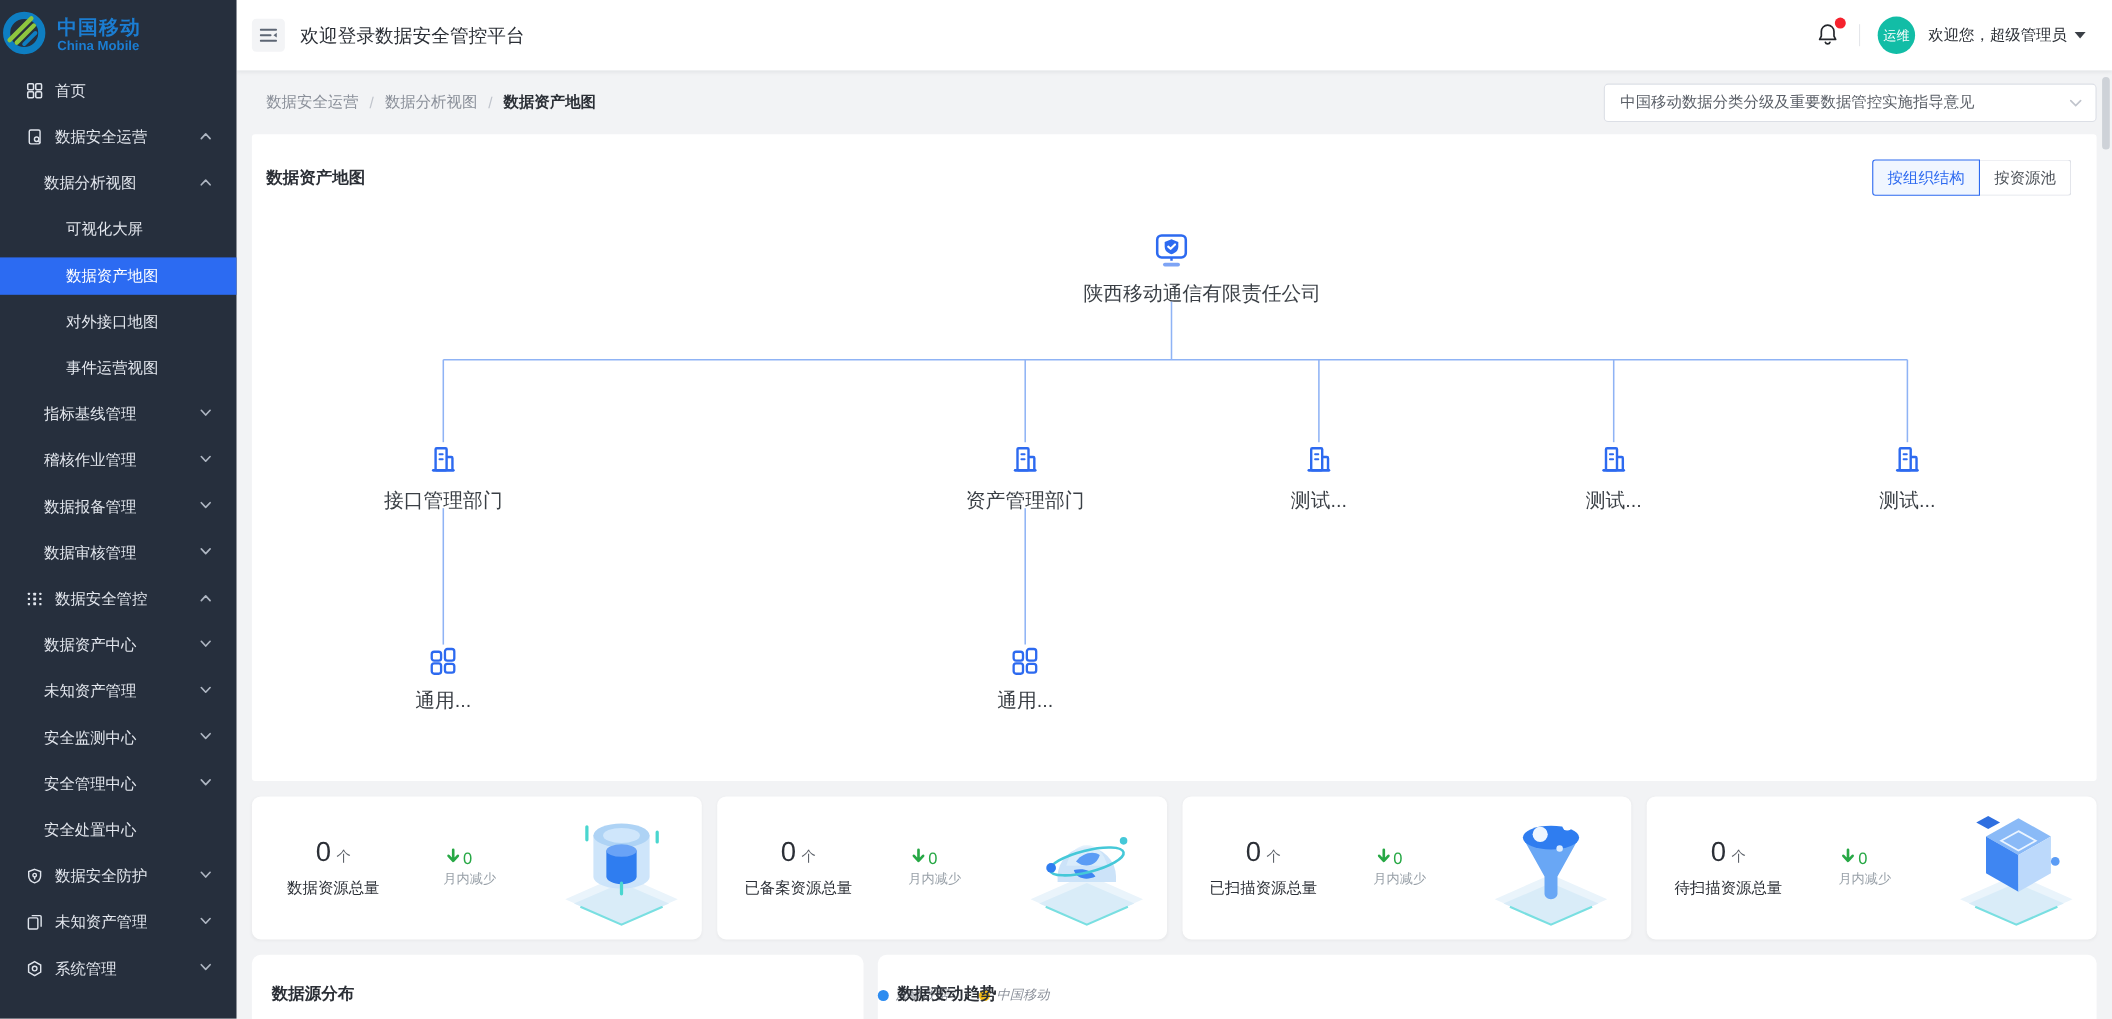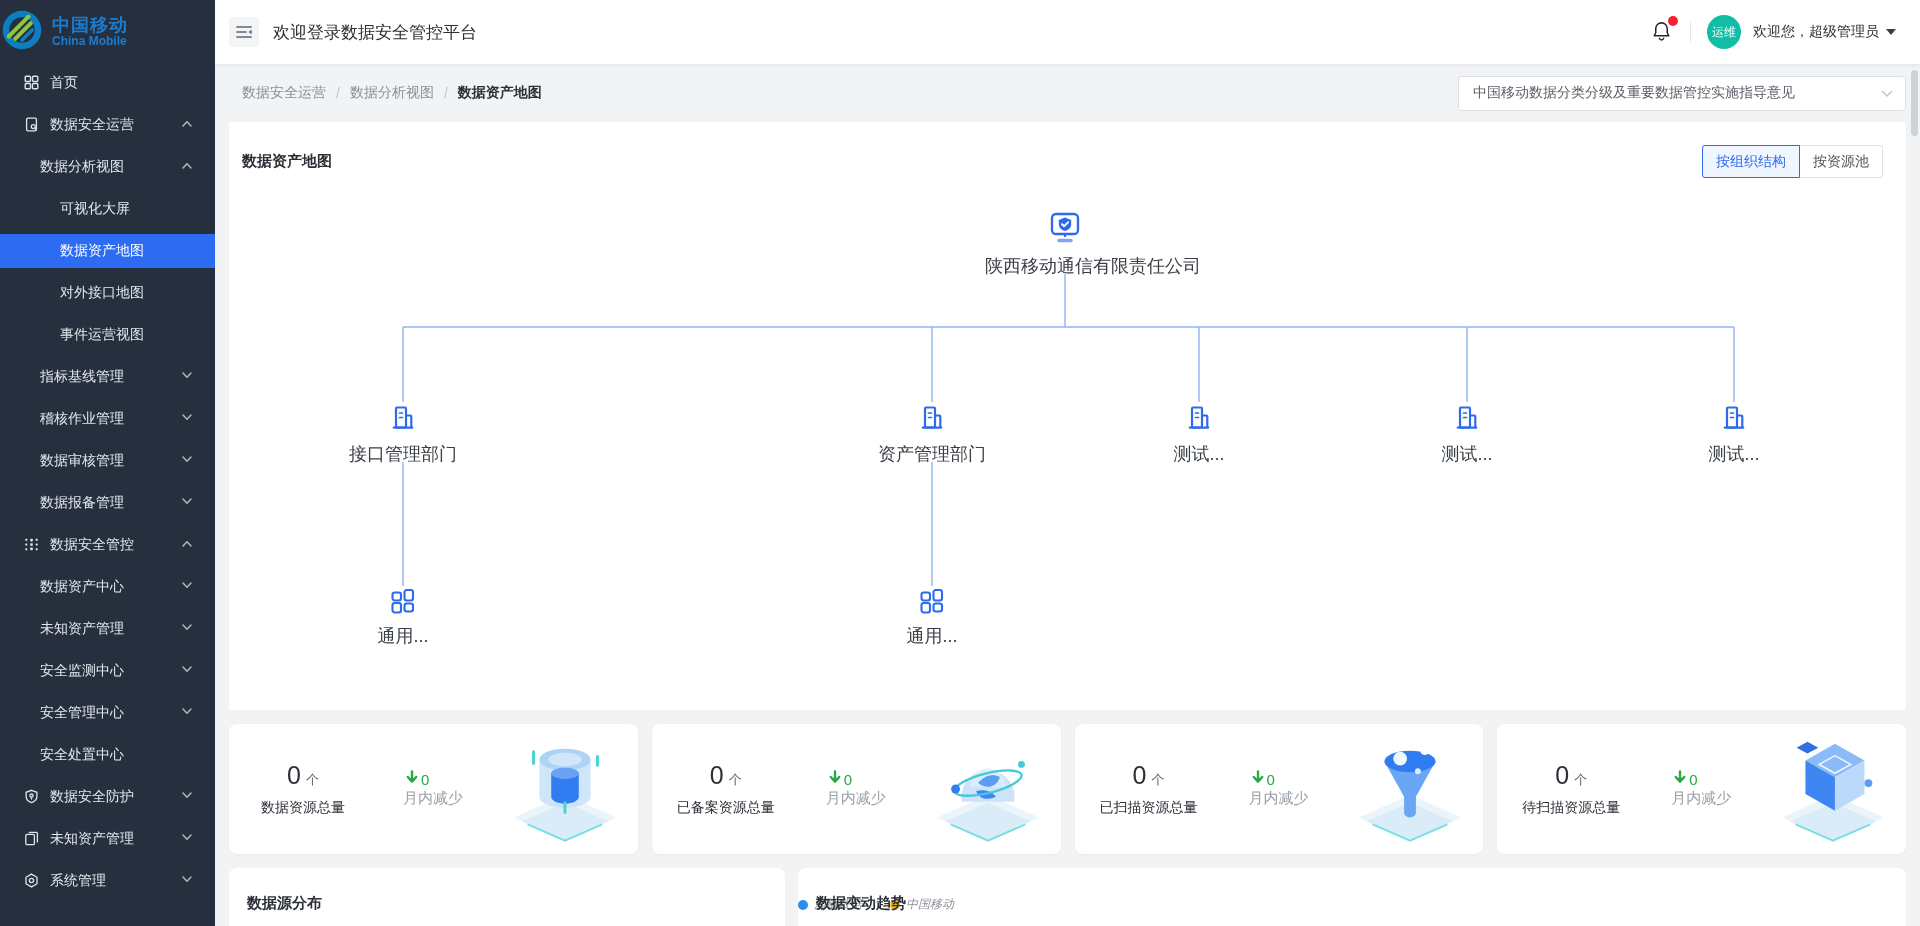--- a/index.html
+++ b/index.html
@@ -75,21 +75,21 @@
   .stat-card { flex:1; height:130px; background:#fff; border-radius:8px;
     box-shadow:0 1px 3px rgba(0,0,0,.04); display:flex; align-items:center;
     padding:0 14px 0 18px; overflow:hidden; }
   .stat-left { text-align:center; min-width:112px; }
   .stat-num { font-size:25px; color:#2b2f36; }
   .stat-num .u { font-size:13px; color:#5b6068; margin-left:5px; }
   .stat-label { margin-top:9px; font-size:14px; color:#2b2f36; white-space:nowrap; }
   .stat-trend { margin-left:44px; }
   .trend-top { display:flex; align-items:center; font-size:15px; color:#27a845; }
   .trend-top span { margin-left:2px; }
-  .trend-label { margin-top:1px; font-size:15px; color:#98a0a8; }
+  .trend-label { margin-top:1px; font-size:12px; color:#98a0a8; }
   .stat-illu { margin-left:auto; width:118px; height:116px; flex:none; }
 
   
   .bottom-row { display:flex; gap:13px; margin:0 14px; }
   .panel { background:#fff; border-radius:8px 8px 0 0; height:200px; position:relative; }
   .panel-left { width:556px; flex:none; }
   .panel-right { flex:1; }
   .panel-title { position:absolute; left:18px; top:26px; font-size:15px; font-weight:bold; color:#2b2f36; }
   .legend { display:flex; justify-content:flex-start; gap:28px; padding-top:28px;font-style:italic; }
   .legend-item { display:flex; align-items:center; gap:6px; font-size:12px; color:#8a8f99; cursor:pointer; }
@@ -176,29 +176,29 @@
       </div>
       <div class="m-item l2">
         <span>稽核作业管理</span>
         <span class="chev down">
           <svg width="12" height="9" viewBox="0 0 12 9">
             <polyline points="2,2 6,6.3 10,2" fill="none" stroke="#aeb6c2" stroke-width="1.5" stroke-linecap="round" stroke-linejoin="round"></polyline>
           </svg>
         </span>
       </div>
       <div class="m-item l2">
+        <span>数据报备管理</span>
+        <span class="chev down">
+          <svg width="12" height="9" viewBox="0 0 12 9">
+            <polyline points="2,2 6,6.3 10,2" fill="none" stroke="#aeb6c2" stroke-width="1.5" stroke-linecap="round" stroke-linejoin="round"></polyline>
+          </svg>
+        </span>
+      </div>
+      <div class="m-item l2">
         <span>数据审核管理</span>
-        <span class="chev down">
-          <svg width="12" height="9" viewBox="0 0 12 9">
-            <polyline points="2,2 6,6.3 10,2" fill="none" stroke="#aeb6c2" stroke-width="1.5" stroke-linecap="round" stroke-linejoin="round"></polyline>
-          </svg>
-        </span>
-      </div>
-      <div class="m-item l2">
-        <span>数据报备管理</span>
         <span class="chev down">
           <svg width="12" height="9" viewBox="0 0 12 9">
             <polyline points="2,2 6,6.3 10,2" fill="none" stroke="#aeb6c2" stroke-width="1.5" stroke-linecap="round" stroke-linejoin="round"></polyline>
           </svg>
         </span>
       </div>
       <div class="m-item l1">
         <span class="ic">
           <svg width="15" height="15" viewBox="0 0 15 15" fill="#dfe4ec">
             <rect x="1.3" y="1.8" width="2" height="2" rx=".5"></rect>

